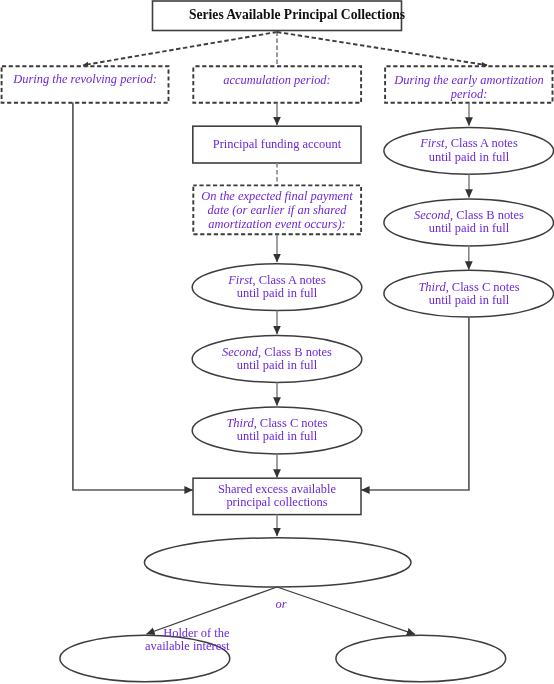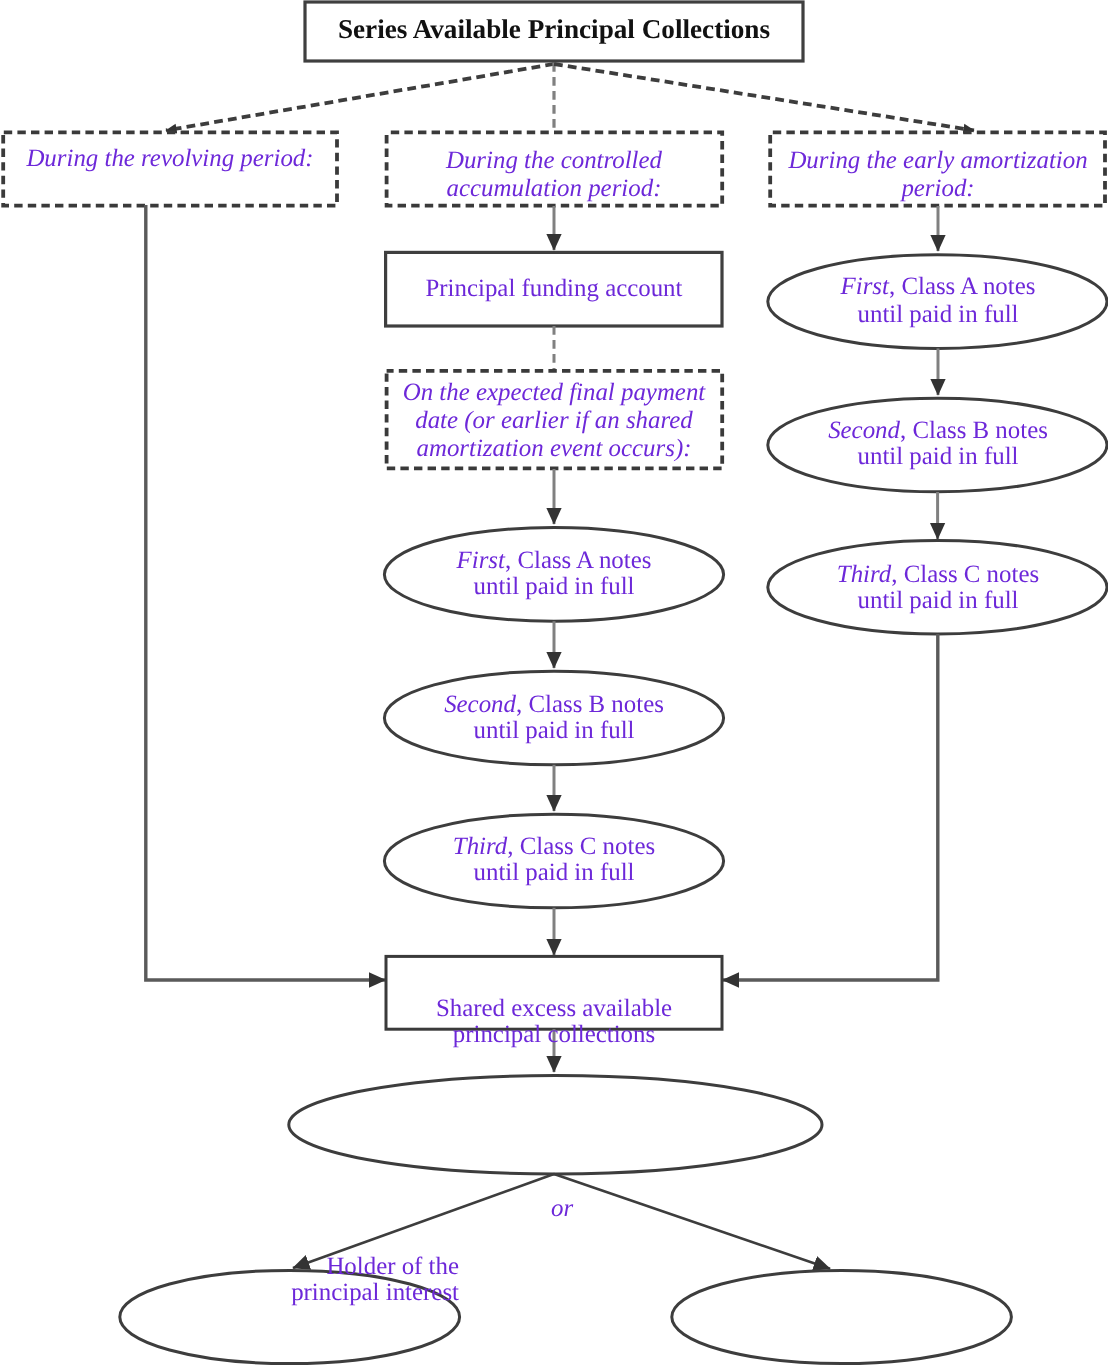--- a/index.html
+++ b/index.html
@@ -4,21 +4,21 @@
 <style>
   html,body{margin:0;padding:0;background:#ffffff;}
   body{width:554px;height:684px;overflow:hidden;
        font-family:"Liberation Serif",serif;-webkit-font-smoothing:antialiased;}
   #chart{position:relative;width:554px;height:684px;background:#fff;}
   #wire{position:absolute;left:0;top:0;}
   .lbl{position:absolute;text-align:center;color:#6d28d9;white-space:nowrap;
        font-size:12.45px;line-height:13.3px;}
   .lbl i{font-style:italic;margin-top:48px;}
   .hdr{font-style:italic;}
-  .ttl{font-weight:bold;font-size:13.6px;line-height:16px;color:#111;}
+  .ttl{font-weight:bold;font-size:13.6px;line-height:16px;color:#111;padding-left:20px;}
 </style>
 </head>
 <body>
 
 <div id="chart">
 
 <svg id="wire" width="554" height="684" viewBox="0 0 554 684">
   <defs>
     <marker id="ar" markerWidth="9" markerHeight="9" refX="8.2" refY="4.5" orient="auto" markerUnits="userSpaceOnUse">
       <path d="M0,0.6 L8.6,4.5 L0,8.4 z" fill="#333"></path>
@@ -70,21 +70,20 @@
 
   <ellipse cx="144.85" cy="658.5" rx="84.95" ry="23.3" fill="#fff" stroke="#3d3d3d" stroke-width="1.5"></ellipse>
   <ellipse cx="420.8" cy="658.5" rx="84.9" ry="23.3" fill="#fff" stroke="#3d3d3d" stroke-width="1.5"></ellipse>
 </svg>
 
 <div class="lbl ttl" style="left:152.5px;top:7.4px;width:249px;">Series Available Principal Collections</div>
 
 <div class="lbl hdr" style="left:1px;top:72.8px;width:168px;">During the revolving period:</div>
 
 <div class="lbl hdr" style="left:193px;top:72.5px;width:168px;line-height:14px;">
-  <div>During the controlled</div>
   <div>accumulation period:</div>
 </div>
 
 <div class="lbl hdr" style="left:385px;top:72.5px;width:168px;line-height:14px;">
   <div>During the early amortization</div>
   <div>period:</div>
 </div>
 
 <div class="lbl" style="left:193px;top:138.2px;width:168px;">Principal funding account</div>
 
@@ -113,26 +112,26 @@
 </div>
 <div class="lbl" style="left:385px;top:209.1px;width:168px;">
   <div><i>Second</i><span>, Class B notes</span></div>
   <div>until paid in full</div>
 </div>
 <div class="lbl" style="left:385px;top:280.6px;width:168px;">
   <div><i>Third</i><span>, Class C notes</span></div>
   <div>until paid in full</div>
 </div>
 
-<div class="lbl" style="left:193px;top:498px;width:168px;">
+<div class="lbl" style="left:193px;top:483px;width:168px;">
   <div>Shared excess available</div>
   <div>principal collections</div>
 </div>
 
 
 <div class="lbl hdr" style="left:261px;top:598px;width:40px;">or</div>
 
 <div class="lbl" style="left:59.5px;top:627px;width:170px;text-align:right;">
   <div>Holder of the</div>
-  <div>principal interest</div>
+  <div>available interest</div>
 </div>
 
 </div>
 
 </body></html>

